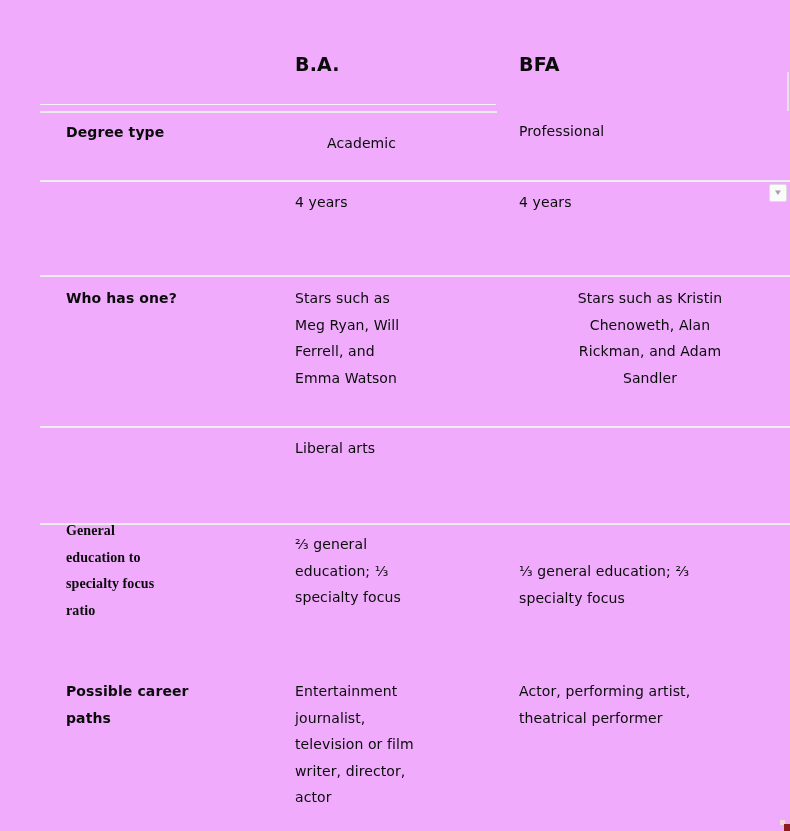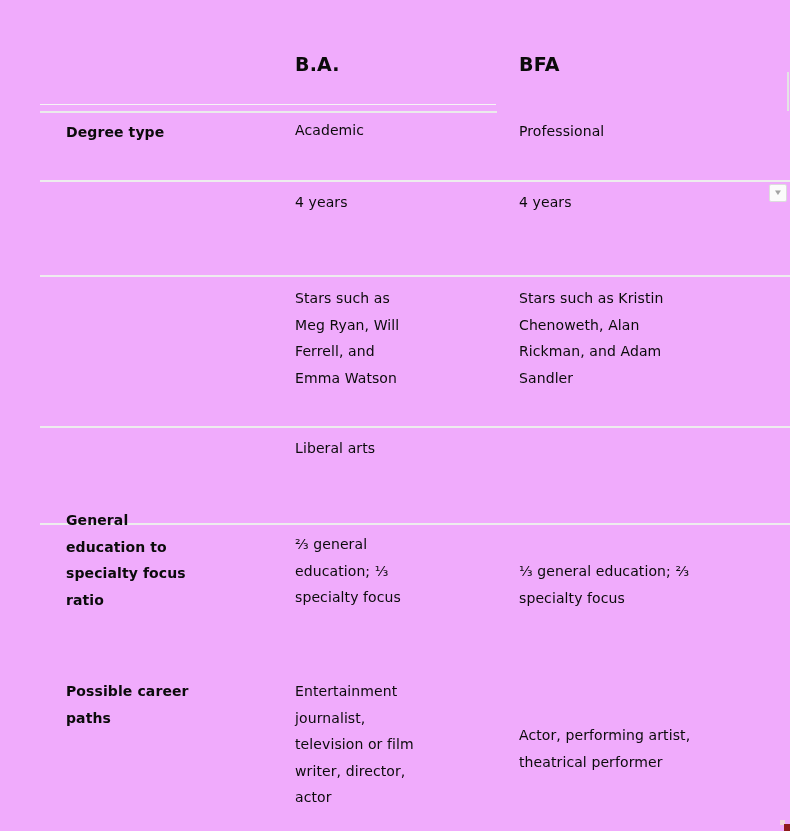--- a/index.html
+++ b/index.html
@@ -98,65 +98,66 @@
 
   <div class="header-cell col-ba">B.A.</div>
   <div class="header-cell col-bfa">BFA</div>
 
   <div class="divider partial-light" style="top:104px; width:456px;"></div>
   <div class="divider partial-dark" style="top:111px; width:457px;"></div>
 
   <div class="edge-vline"></div>
 
   <div class="cell bold col-label" style="top:119px;">Degree type</div>
-  <div class="cell col-ba" style="top:117px;">Academic</div>
+  <div class="cell col-ba" style="top:130px;margin-left:32px;">Academic</div>
   <div class="cell col-bfa" style="top:118px;">Professional</div>
 
   <div class="divider" style="top:180px; width:750px;"></div>
 
   <button class="dropdown-btn">
     <span class="tri">▼</span>
   </button>
 
   <div class="cell col-ba" style="top:189px;">4 years</div>
   <div class="cell col-bfa" style="top:189px;">4 years</div>
 
   <div class="divider" style="top:275px; width:750px;"></div>
 
+  <div class="cell bold col-label" style="top:285px;">Who has one?</div>
   <div class="cell col-ba" style="top:285px;">Stars such as
 Meg Ryan, Will
 Ferrell, and
 Emma Watson</div>
-  <div class="cell col-bfa" style="top:285px;">Stars such as Kristin
+  <div class="cell col-bfa" style="top:285px;text-align:center;">Stars such as Kristin
 Chenoweth, Alan
 Rickman, and Adam
 Sandler</div>
 
   <div class="divider" style="top:426px; width:750px;"></div>
 
   <div class="cell col-ba" style="top:435px;">Liberal arts</div>
 
   <div class="divider" style="top:523px; width:750px;"></div>
 
-  <div class="cell bold col-label" style="top:507px;">General
+  <div class="cell bold col-label" style="top:518px;font-family:Liberation Serif, serif;">General
 education to
 specialty focus
 ratio</div>
   <div class="cell col-ba" style="top:531px;">⅔ general
 education; ⅓
 specialty focus</div>
   <div class="cell col-bfa" style="top:558px;">⅓ general education; ⅔
 specialty focus</div>
 
   <div class="cell col-ba" style="top:678px;">Entertainment
 journalist,
 television or film
 writer, director,
 actor</div>
   <div class="cell bold col-label" style="top:678px;">Possible career
 paths</div>
-  <div class="cell col-bfa" style="top:678px;margin-top:44px;">Actor, performing artist,
+  <div class="cell col-bfa" style="top:678px;">Actor, performing artist,
 theatrical performer</div>
 
   <div class="corner-fragment-light"></div>
   <div class="corner-fragment"></div>
 
 </div>
 
 </body></html>

